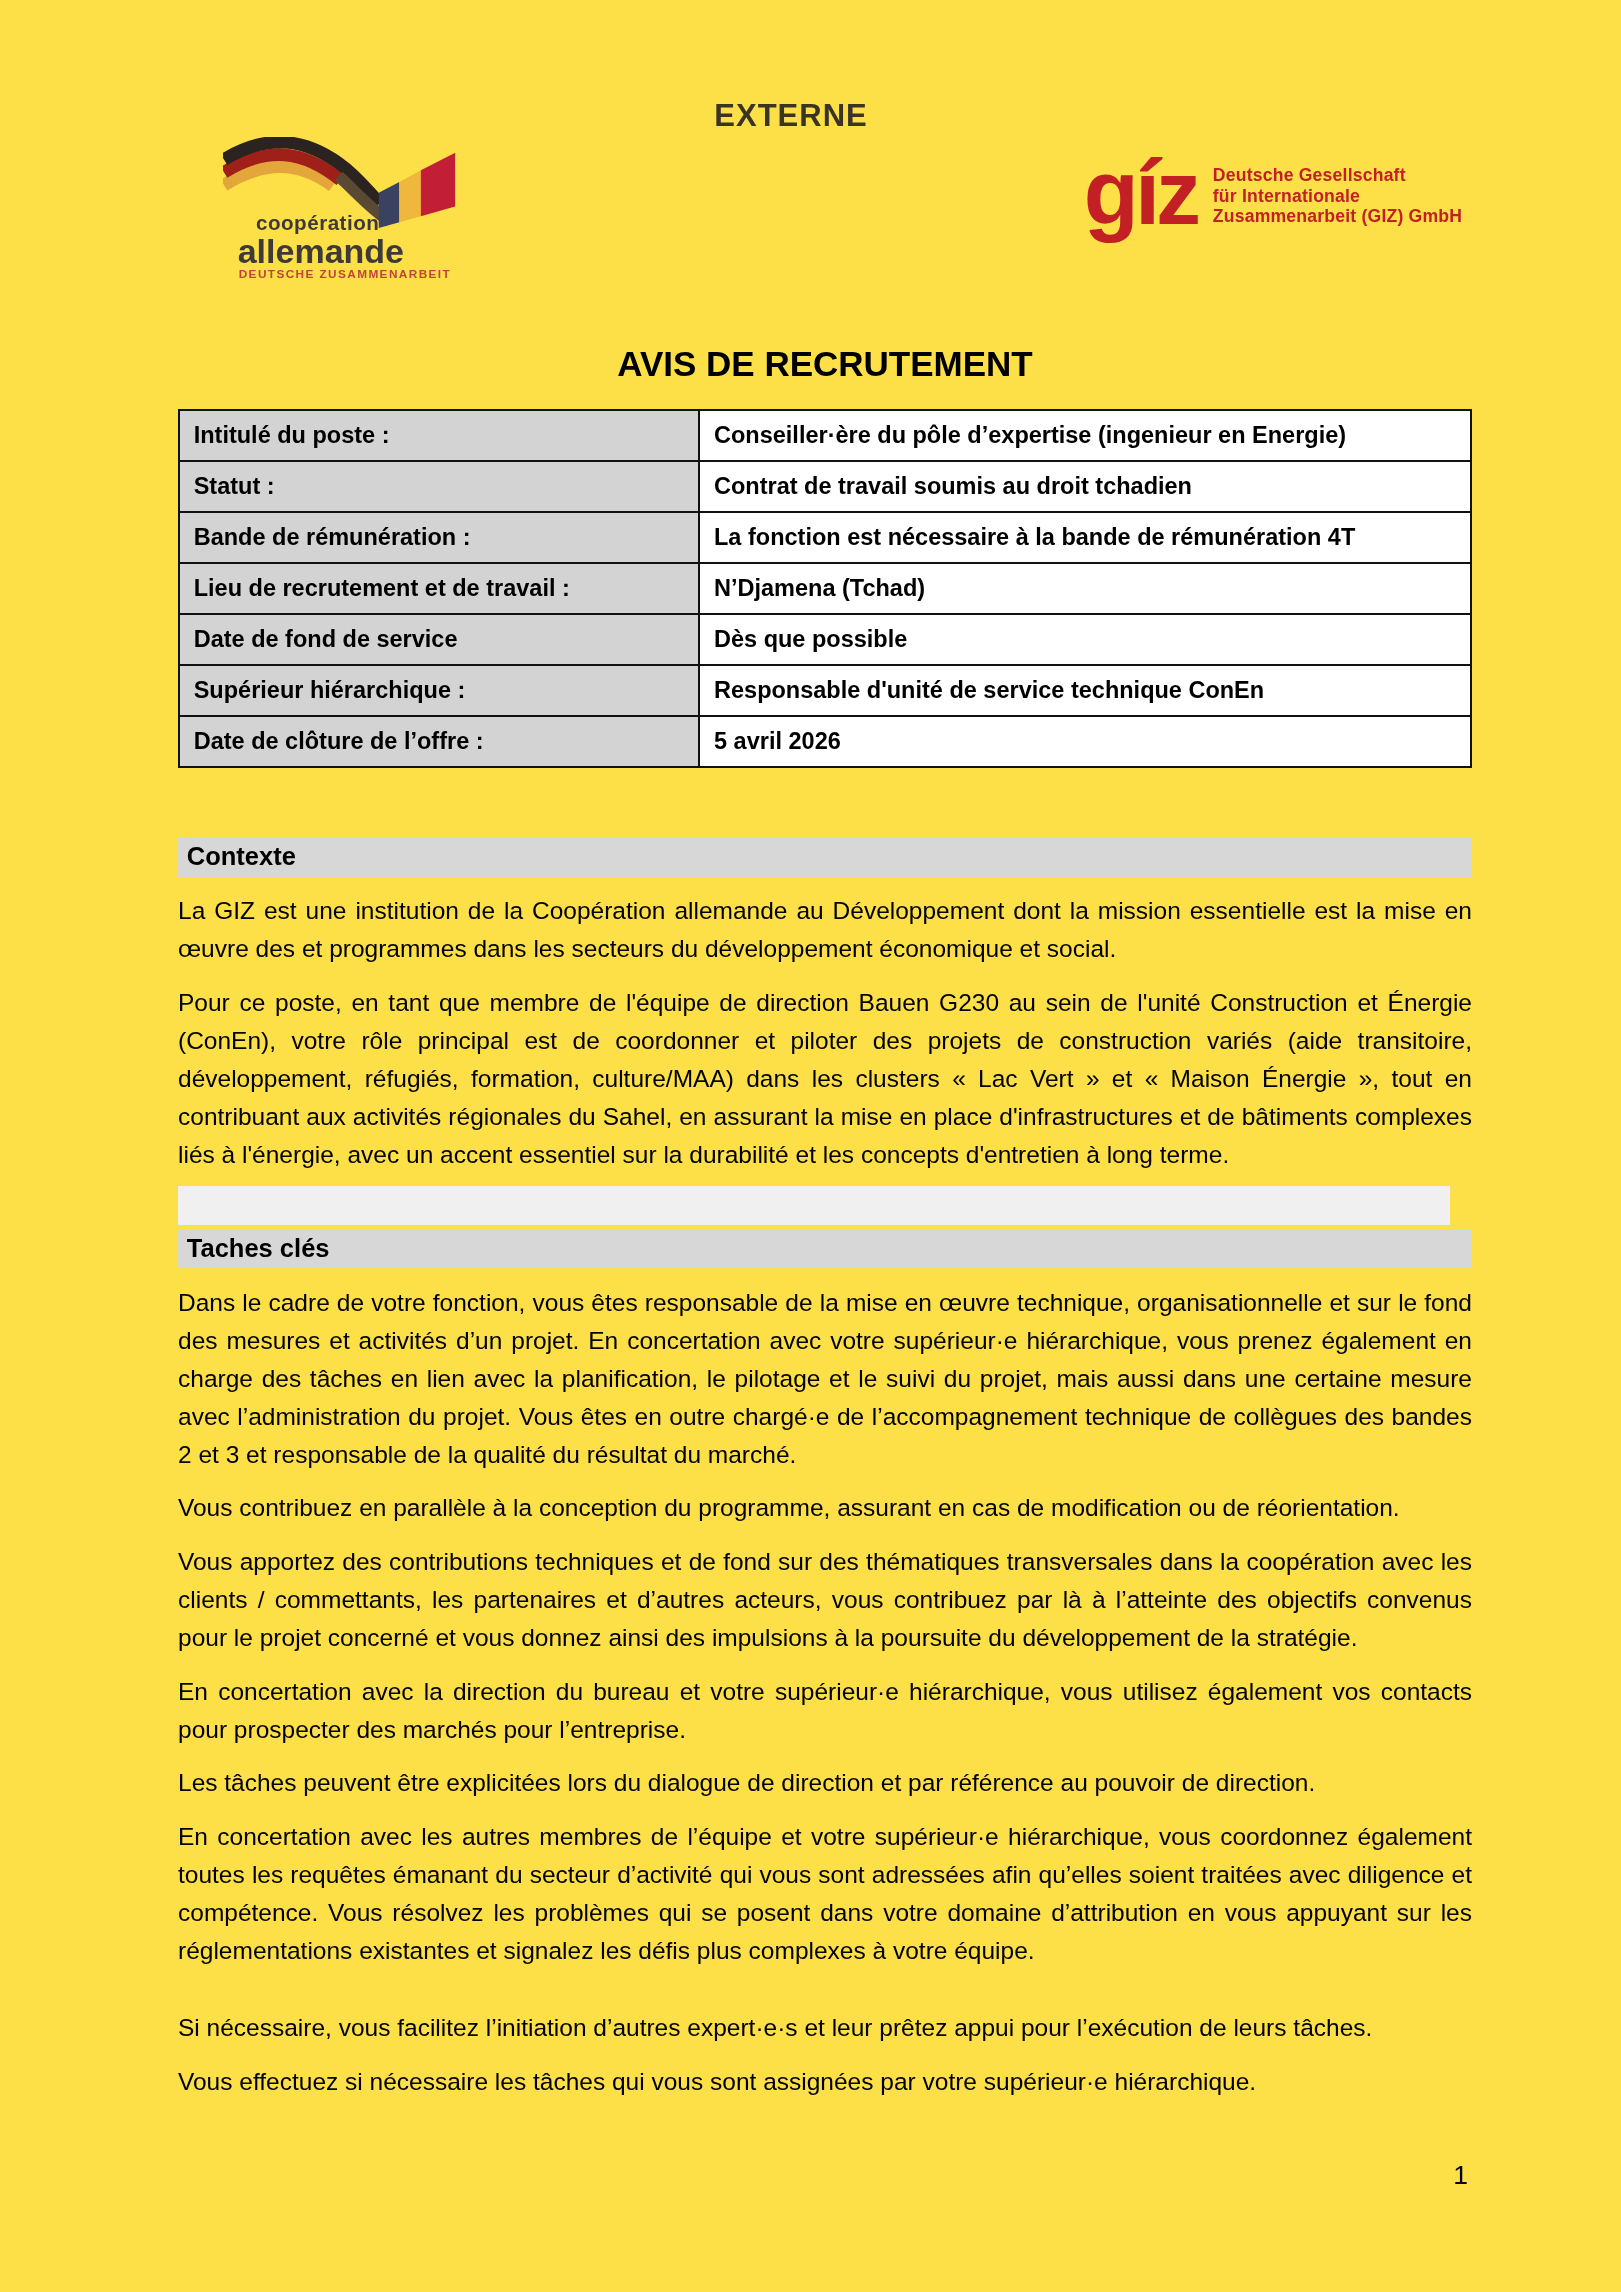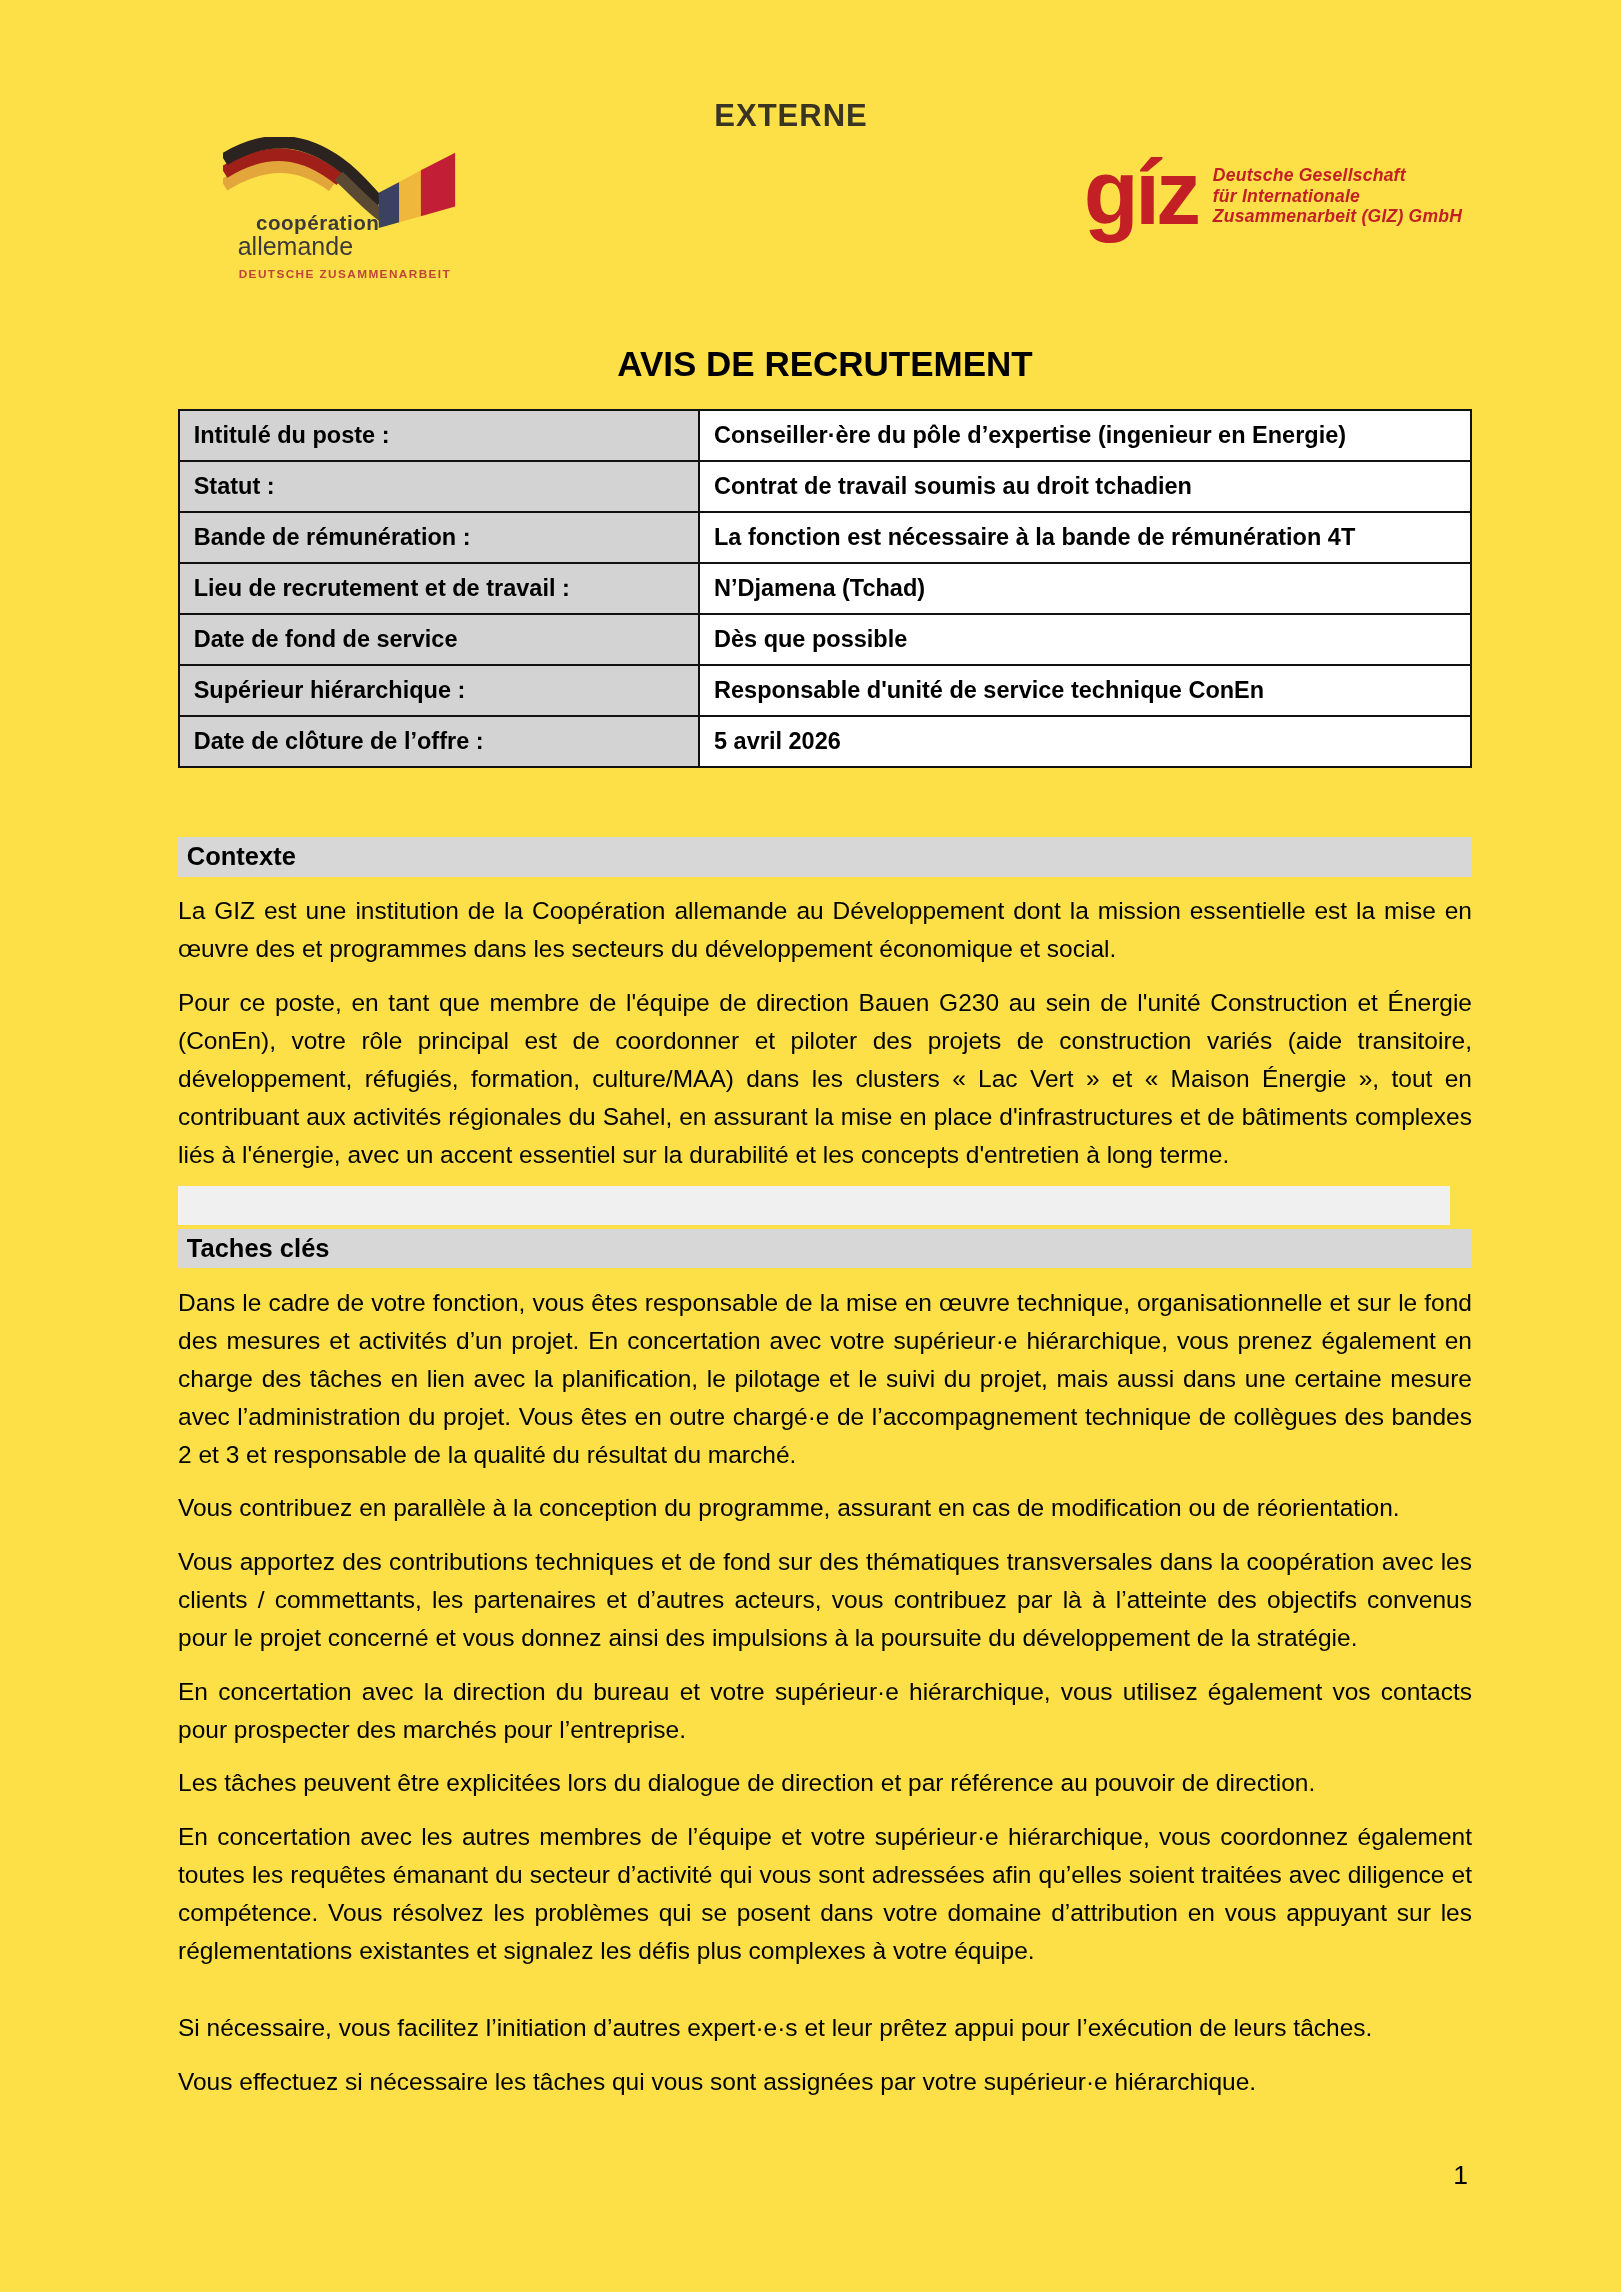--- a/index.html
+++ b/index.html
@@ -20,29 +20,29 @@
     transform:translateX(-34px);
     font-size:31px; font-weight:bold; letter-spacing:1px;
     color:#3a3523; line-height:31px;
   }
 
   
   .logos { margin-top:5.9px; display:flex; justify-content:space-between; align-items:flex-start; }
   .coop-logo { position:relative; width:239px; height:147px; margin-left:45px; }
   .coop-logo svg { display:block; }
   .coop-line1 { position:absolute; left:33px; top:74px; font-size:20.6px; font-weight:bold; color:#3d3a37; letter-spacing:0.5px; }
-  .coop-line2 { position:absolute; left:14.7px; top:95px; font-size:25px; font-weight:normal; color:#3d3a37; }
+  .coop-line2 { position:absolute; left:14.7px; top:95px; font-size:34px; font-weight:bold; color:#3d3a37; }
   .coop-line3 { position:absolute; left:15.7px; top:130px; font-size:11.8px; font-weight:bold; color:#c0443c; letter-spacing:1.4px; }
 
   .giz-logo { display:flex; align-items:center; margin-top:15.7px; margin-right:9.8px; }
   .giz-wordmark {
     font-size:90px; font-weight:bold; letter-spacing:-3.9px;
     color:#c32026; line-height:0.9; padding-right:15.7px;
   }
-  .giz-text { font-size:17.6px; font-weight:bold; color:#c32026; line-height:20.6px; letter-spacing:0.2px; padding-top:5.9px;font-style:italic; }
+  .giz-text { font-size:17.6px; font-weight:bold; color:#c32026; line-height:20.6px; letter-spacing:0.2px; padding-top:5.9px; }
 
   
   .doc-title { margin-top:59px; text-align:center; font-size:35px; font-weight:bold; line-height:41px; }
 
   
   table.details { margin-top:25.5px; width:100%; border-collapse:collapse; table-layout:fixed; }
   table.details td {
     border:2px solid #111;
     font-size:23.5px; font-weight:bold;
     height:45px; padding:2px 13.7px; vertical-align:middle;

